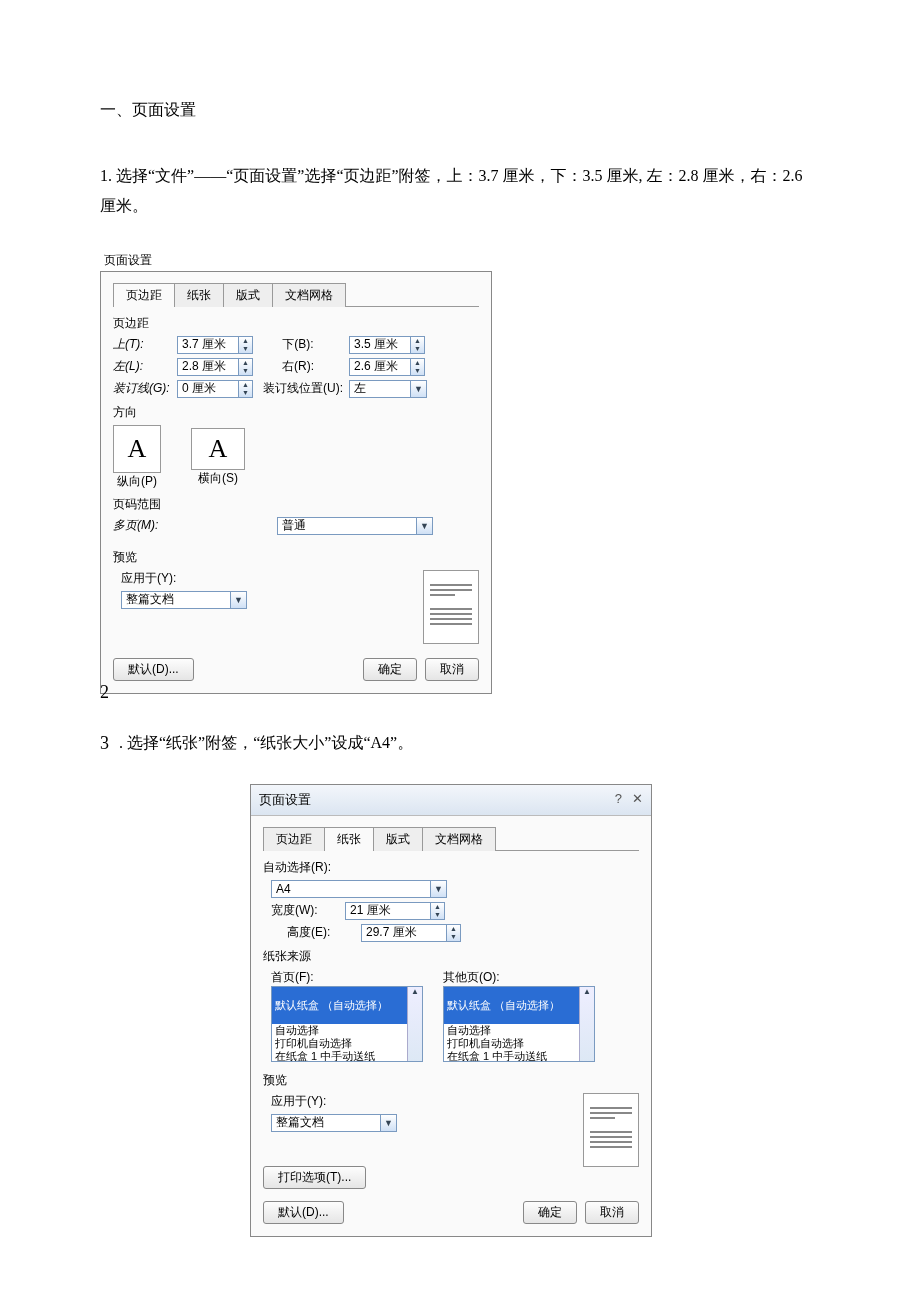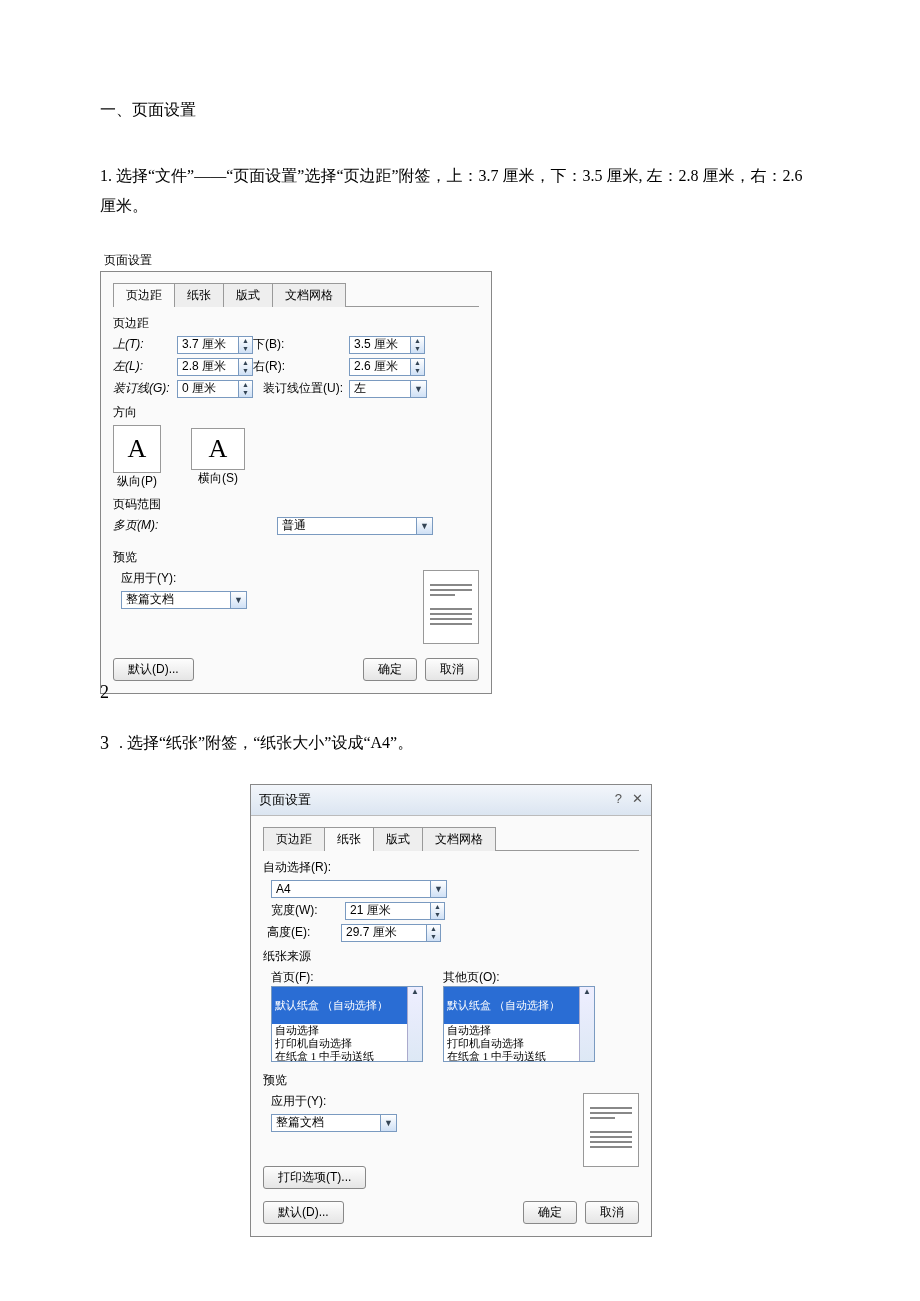--- a/index.html
+++ b/index.html
@@ -30,21 +30,21 @@
     border: 1px solid #999; border-bottom: none;
     padding: 3px 12px; margin-right: -1px;
     background: #eee; position: relative; top: 1px;
     font-size: 12px;
   }
   .tab.active { background: #fafafa; z-index: 2; }
   .tabline { border-bottom: 1px solid #999; margin-bottom: 8px; }
   .grp-title { margin: 6px 0 4px 0; }
   .row { display: flex; align-items: center; margin: 4px 0; }
   .lbl { width: 64px; font-style: italic; }
-  .lbl2 { width: 90px; text-align: left; padding-right: 6px; }
+  .lbl2 { width: 90px; text-align: center; padding-right: 6px; }
   .inp {
     border: 1px solid #7a9ac0; background: #fff; height: 18px;
     padding: 0 4px; display: flex; align-items: center;
     font-size: 12px; box-sizing: border-box;
   }
   .spin {
     width: 14px; height: 18px; border: 1px solid #7a9ac0;
     border-left: none; display: flex; flex-direction: column;
     box-sizing: border-box; background: linear-gradient(#fff,#cfe0f5);
   }
@@ -76,21 +76,21 @@
     background: linear-gradient(#f3f6fb,#dbe5f1);
     padding: 6px 8px; display:flex; justify-content:space-between;
     font-size: 13px; border-bottom: 1px solid #bbb;
   }
   .win-ctrl { display:flex; gap:10px; color:#555; font-size:13px; }
   .listbox {
     border: 1px solid #7a9ac0; background:#fff; width: 150px; height: 74px;
     font-size: 11px; position: relative; overflow: hidden;
   }
   .listbox .hili { background:#2a6dd4; color:#fff; padding:11px 3px; }
-  .listbox .item { padding: 0 3px; line-height: 13px; font-family: Liberation Serif, serif; }
+  .listbox .item { padding: 0 3px; line-height: 13px; }
   .listbox .sb {
     position:absolute; right:0; top:0; bottom:0; width:14px;
     background: linear-gradient(#eef,#dde8f5); border-left:1px solid #aac;
   }
   .listbox .sb .a { font-size:8px; text-align:center; color:#345; }
   .flex { display:flex; }
 </style>
 </head>
 <body>
 
@@ -238,21 +238,21 @@
         <div class="sel-arrow">▼</div>
       </div>
       <div class="row" style="margin-left:8px">
         <div style="width:74px">宽度(W):</div>
         <div class="inp" style="width:86px">21 厘米</div>
         <div class="spin">
             <div>▲</div>
             <div>▼</div>
           </div>
       </div>
-      <div class="row" style="margin-left:4px">
+      <div class="row" style="margin-left:24px">
         <div style="width:74px">高度(E):</div>
         <div class="inp" style="width:86px">29.7 厘米</div>
         <div class="spin">
             <div>▲</div>
             <div>▼</div>
           </div>
       </div>
 
       <div class="grp-title">纸张来源</div>
       <div class="row" style="align-items:flex-start;gap:20px;margin-left:8px">

